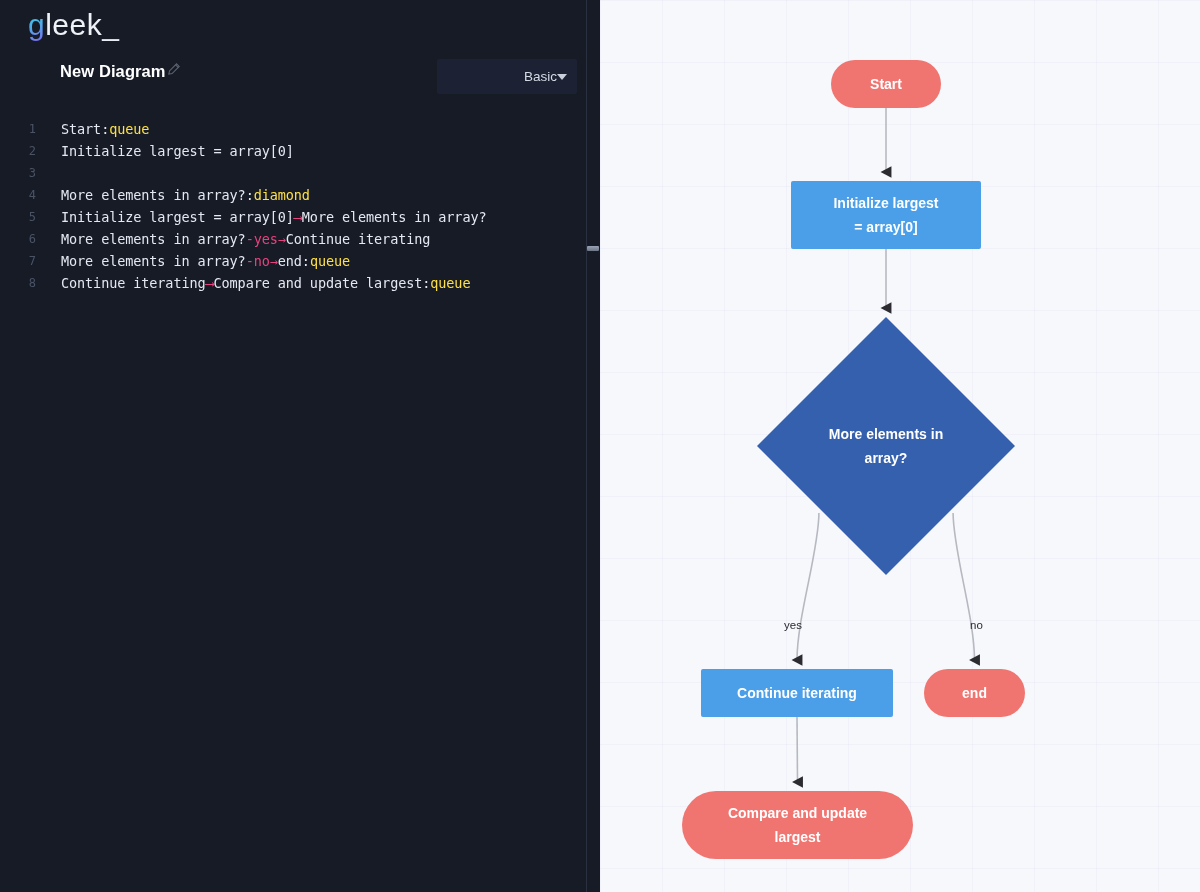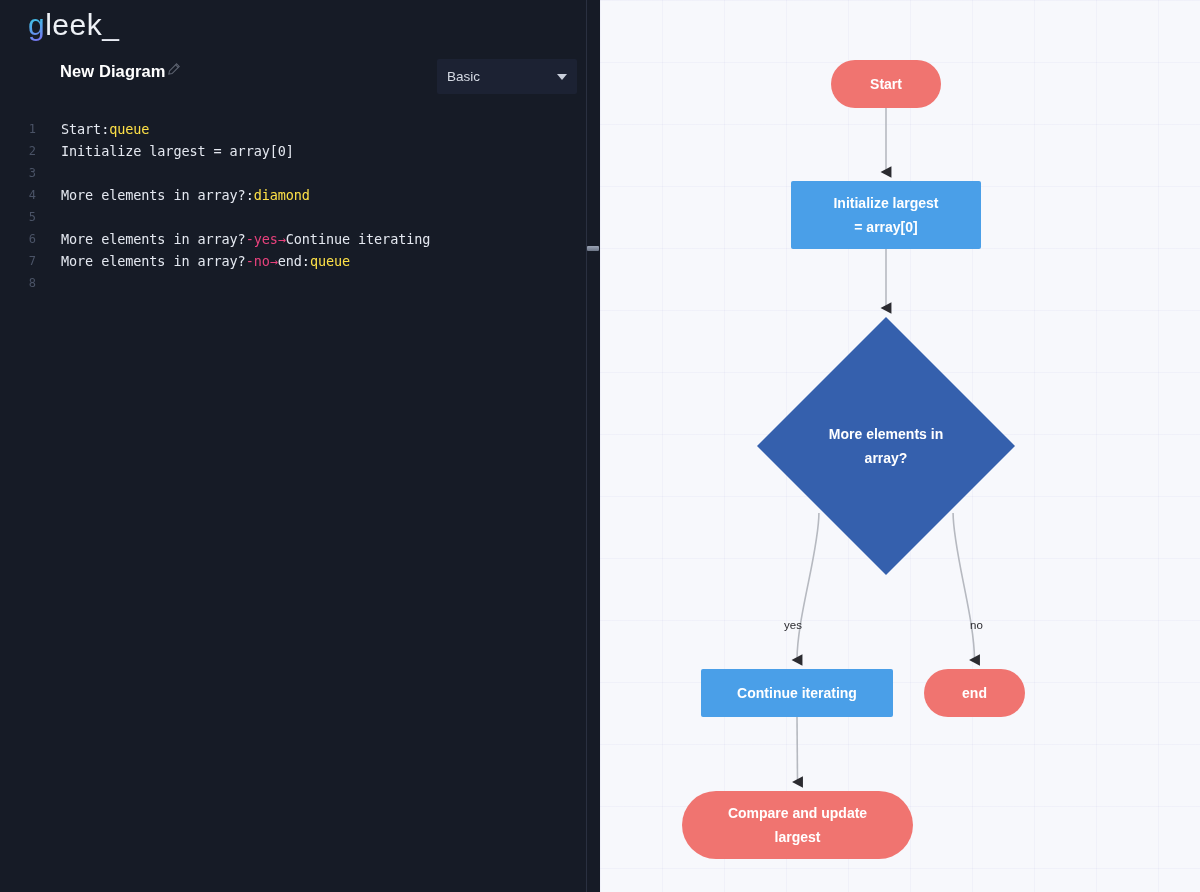--- a/index.html
+++ b/index.html
@@ -48,21 +48,21 @@
 
   .type-select {
     position: absolute; left: 437px; top: 59px;
     width: 140px; height: 35px;
     background: #1c2233;
     border: none; border-radius: 2px;
     display: flex; align-items: center;
     padding: 0 10px;
     cursor: pointer;
   }
-  .type-select .sel-label { font-size: 13.5px; color: #d5dae4; flex: 1; }
+  .type-select .sel-label { font-size: 13.5px; color: #d5dae4; flex: 1; text-align: right; }
   .caret {
     width: 0; height: 0;
     border-left: 5.5px solid transparent;
     border-right: 5.5px solid transparent;
     border-top: 6px solid #c9cfdb;
   }
 
   
   .code-area {
     position: absolute; left: 0; top: 118px;
@@ -159,24 +159,24 @@
     <div class="type-select">
       <span class="sel-label">Basic</span>
       <span class="caret"></span>
     </div>
 
     <div class="code-area" id="code-area">
         <div class="code-line"><span class="ln">1</span><span class="code-text"><span>Start:</span><span class="tok-type">queue</span></span></div>
         <div class="code-line"><span class="ln">2</span><span class="code-text"><span>Initialize largest = array[0]</span></span></div>
         <div class="code-line"><span class="ln">3</span></div>
         <div class="code-line"><span class="ln">4</span><span class="code-text"><span>More elements in array?:</span><span class="tok-type">diamond</span></span></div>
-        <div class="code-line"><span class="ln">5</span></div>
+        <div class="code-line"><span class="ln">5</span><span class="code-text"><span>Initialize largest = array[0]</span><span class="tok-arrow">⟶</span><span>More elements in array?</span></span></div>
         <div class="code-line"><span class="ln">6</span><span class="code-text"><span>More elements in array?</span><span class="tok-arrow">-yes→</span><span>Continue iterating</span></span></div>
         <div class="code-line"><span class="ln">7</span><span class="code-text"><span>More elements in array?</span><span class="tok-arrow">-no→</span><span>end:</span><span class="tok-type">queue</span></span></div>
-        <div class="code-line"><span class="ln">8</span></div>
+        <div class="code-line"><span class="ln">8</span><span class="code-text"><span>Continue iterating</span><span class="tok-arrow">⟶</span><span>Compare and update largest:</span><span class="tok-type">queue</span></span></div>
       </div>
 
     <div class="splitter">
       <div class="splitter-grip"></div>
     </div>
   </div>
 
   <div class="canvas-panel">
     <svg class="diagram-svg" width="600" height="892" viewBox="600 0 600 892" id="diagram-svg">
       <defs>

